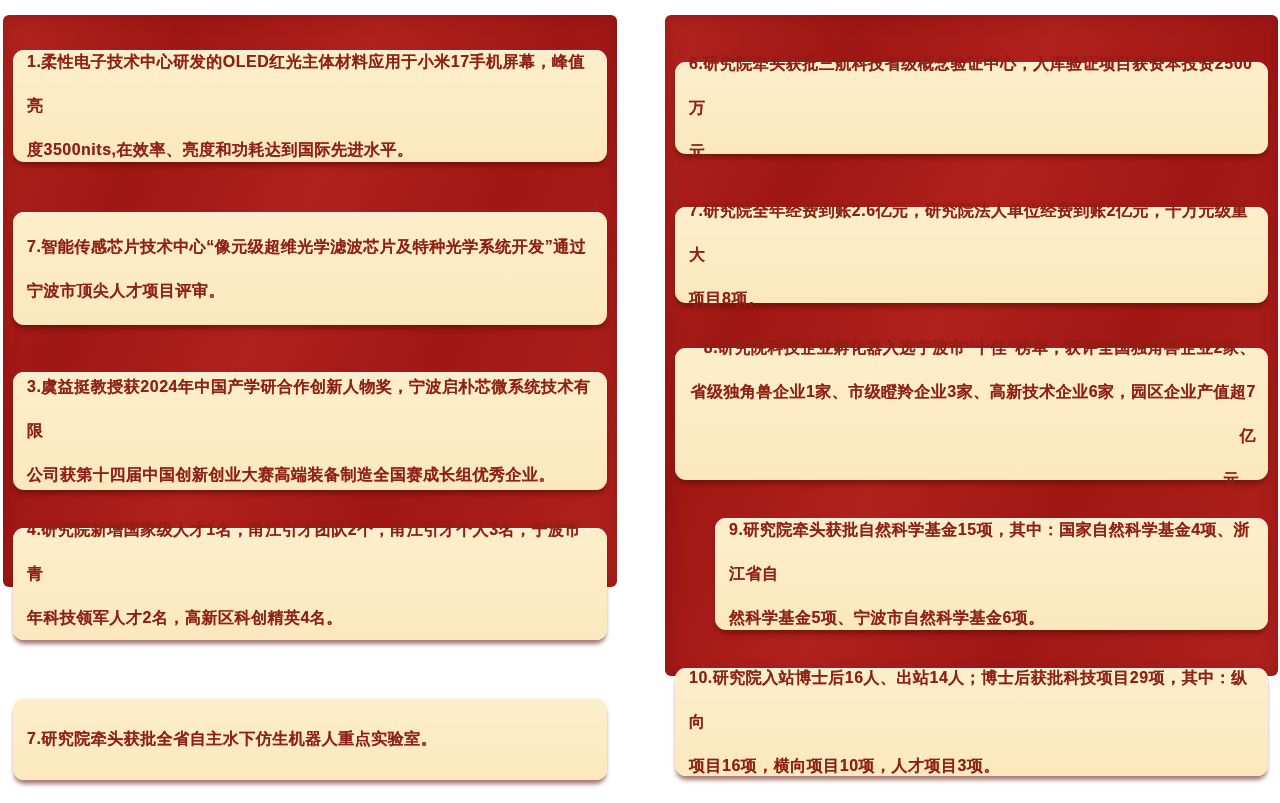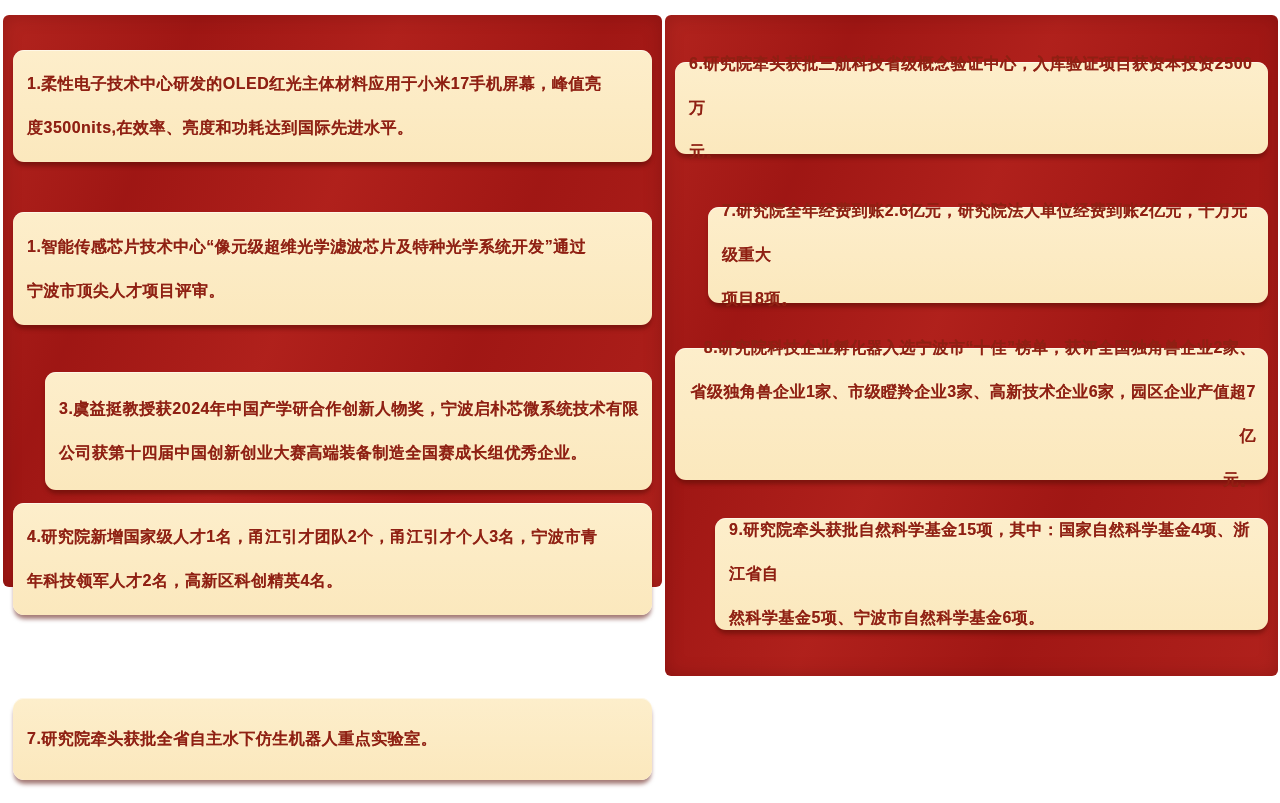--- a/index.html
+++ b/index.html
@@ -20,21 +20,21 @@
     background-image:
       linear-gradient(112deg,
         rgba(255,120,90,0.10) 0%,
         rgba(90,0,0,0.14) 22%,
         rgba(255,120,90,0.07) 45%,
         rgba(90,0,0,0.12) 68%,
         rgba(255,120,90,0.08) 100%);
     border-radius: 6px;
     box-shadow: inset 0 0 18px rgba(60,0,0,0.25);
   }
-  .panel-left  { left: 3px;   top: 15px; width: 614px; height: 572px; padding-left: 45px; }
+  .panel-left  { left: 3px;   top: 15px; width: 614px; height: 572px; }
   .panel-right { left: 665px; top: 15px; width: 613px; height: 661px; }
 
   .card {
     position: absolute;
     left: 10px;
     right: 10px;
     background: linear-gradient(180deg, #fdeecb 0%, #fbe8bd 100%);
     border-radius: 11px;
     display: flex;
     align-items: center;
@@ -49,41 +49,41 @@
     font-size: 16px;
     line-height: 44px;
     letter-spacing: 0.5px;
     white-space: pre-line;
     text-shadow: 0 0 0.4px rgba(143, 32, 19, 0.6);
   }
 
   
   .c1  { top: 35px;  height: 112px; }
   .c2  { top: 197px; height: 113px; }
-  .c3  { top: 357px; height: 118px; margin-left: 32px; }
-  .c4  { top: 488px; height: 112px; }
+  .c3  { top: 357px; height: 118px; }
+  .c4  { top: 513px; height: 112px; align-items: flex-end; }
   .c5  { top: 683px; height: 82px;  }
 
   
   .c6  { top: 47px;  height: 92px;  }
-  .c7  { top: 192px; height: 96px; margin-left: 33px;  }
+  .c7  { top: 192px; height: 96px;  }
   .c8  { top: 333px; height: 132px; text-align: right; }
   .c9  { top: 503px; height: 112px; margin-left: 40px; }
   .c10 { top: 653px; height: 108px; }
 </style>
 </head>
 <body>
 
 <div class="panel panel-left">
   <div class="card c1">
     <div class="card-text">1.柔性电子技术中心研发的OLED红光主体材料应用于小米17手机屏幕，峰值亮
 度3500nits,在效率、亮度和功耗达到国际先进水平。</div>
   </div>
   <div class="card c2">
-    <div class="card-text">1.智能传感芯片技术中心“像元级超维光学滤波芯片及特种光学系统开发”通过
+    <div class="card-text">7.智能传感芯片技术中心“像元级超维光学滤波芯片及特种光学系统开发”通过
 宁波市顶尖人才项目评审。</div>
   </div>
   <div class="card c3">
     <div class="card-text">3.虞益挺教授获2024年中国产学研合作创新人物奖，宁波启朴芯微系统技术有限
 公司获第十四届中国创新创业大赛高端装备制造全国赛成长组优秀企业。</div>
   </div>
   <div class="card c4">
     <div class="card-text">4.研究院新增国家级人才1名，甬江引才团队2个，甬江引才个人3名，宁波市青
 年科技领军人才2名，高新区科创精英4名。</div>
   </div>
@@ -103,13 +103,17 @@
   </div>
   <div class="card c8">
     <div class="card-text">8.研究院科技企业孵化器入选宁波市“十佳”榜单，获评全国独角兽企业2家、
 省级独角兽企业1家、市级瞪羚企业3家、高新技术企业6家，园区企业产值超7亿
 元。</div>
   </div>
   <div class="card c9">
     <div class="card-text">9.研究院牵头获批自然科学基金15项，其中：国家自然科学基金4项、浙江省自
 然科学基金5项、宁波市自然科学基金6项。</div>
   </div>
+  <div class="card c10">
+    <div class="card-text">10.研究院入站博士后16人、出站14人；博士后获批科技项目29项，其中：纵向
+项目16项，横向项目10项，人才项目3项。</div>
+  </div>
 </div>
 
 </body></html>

